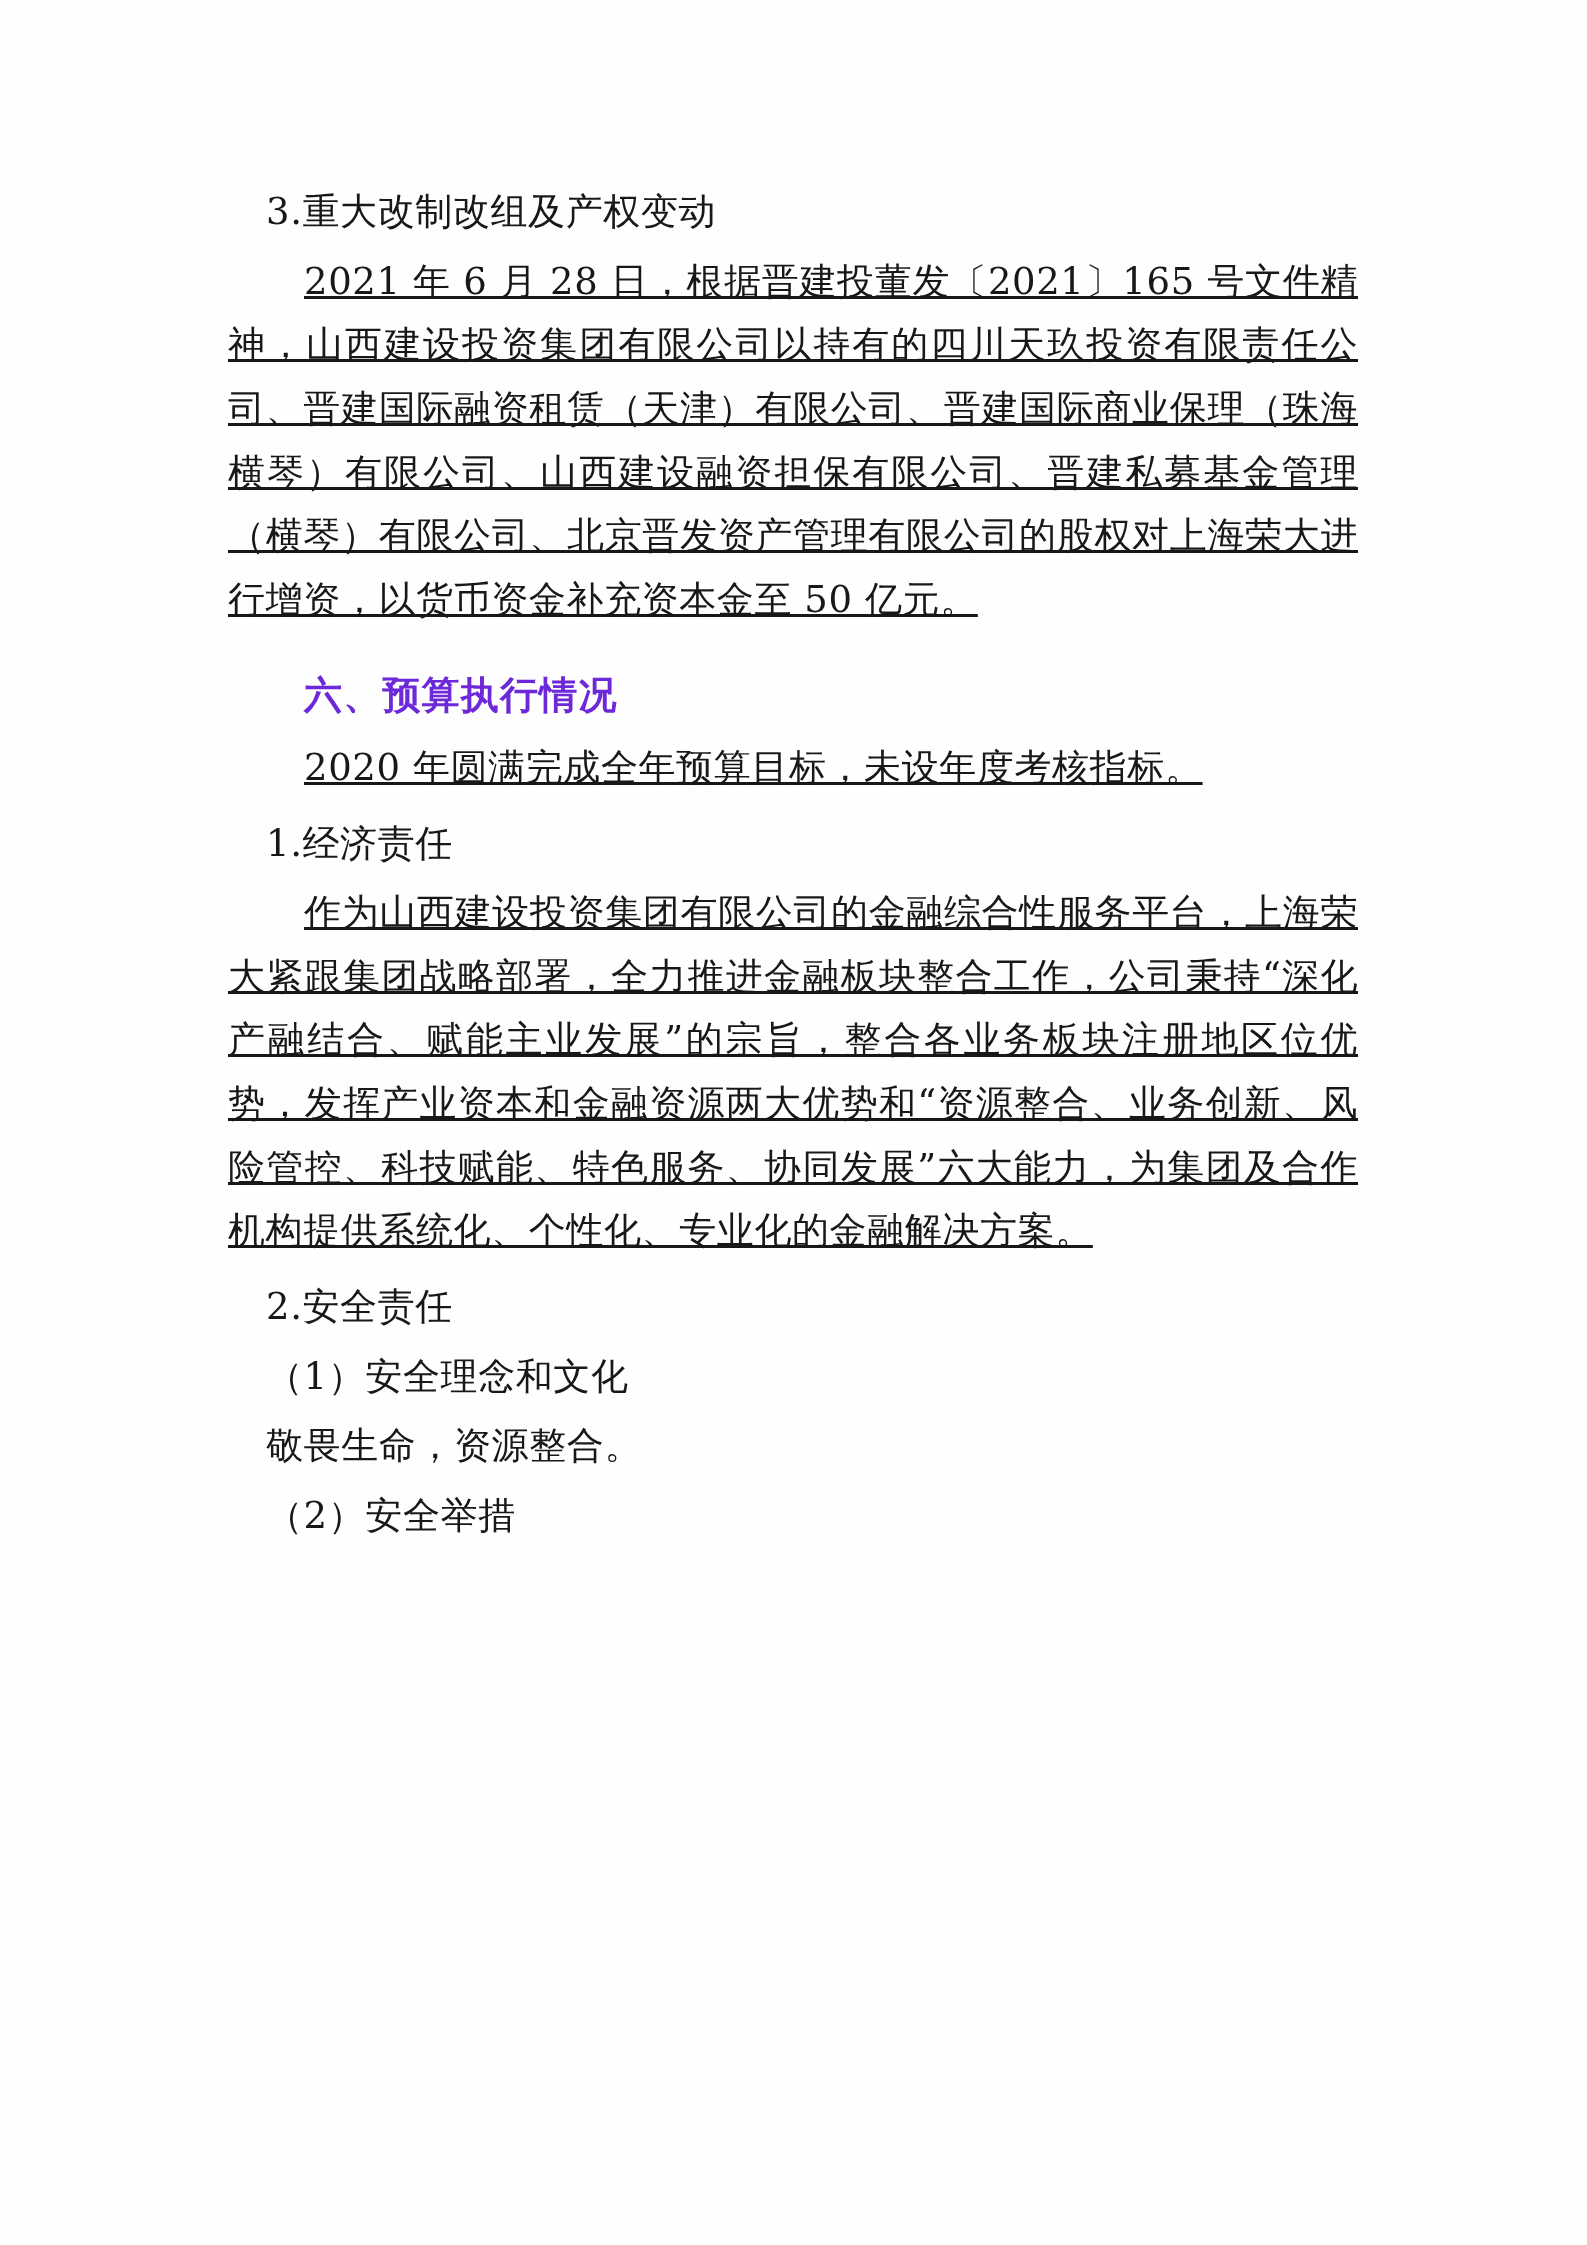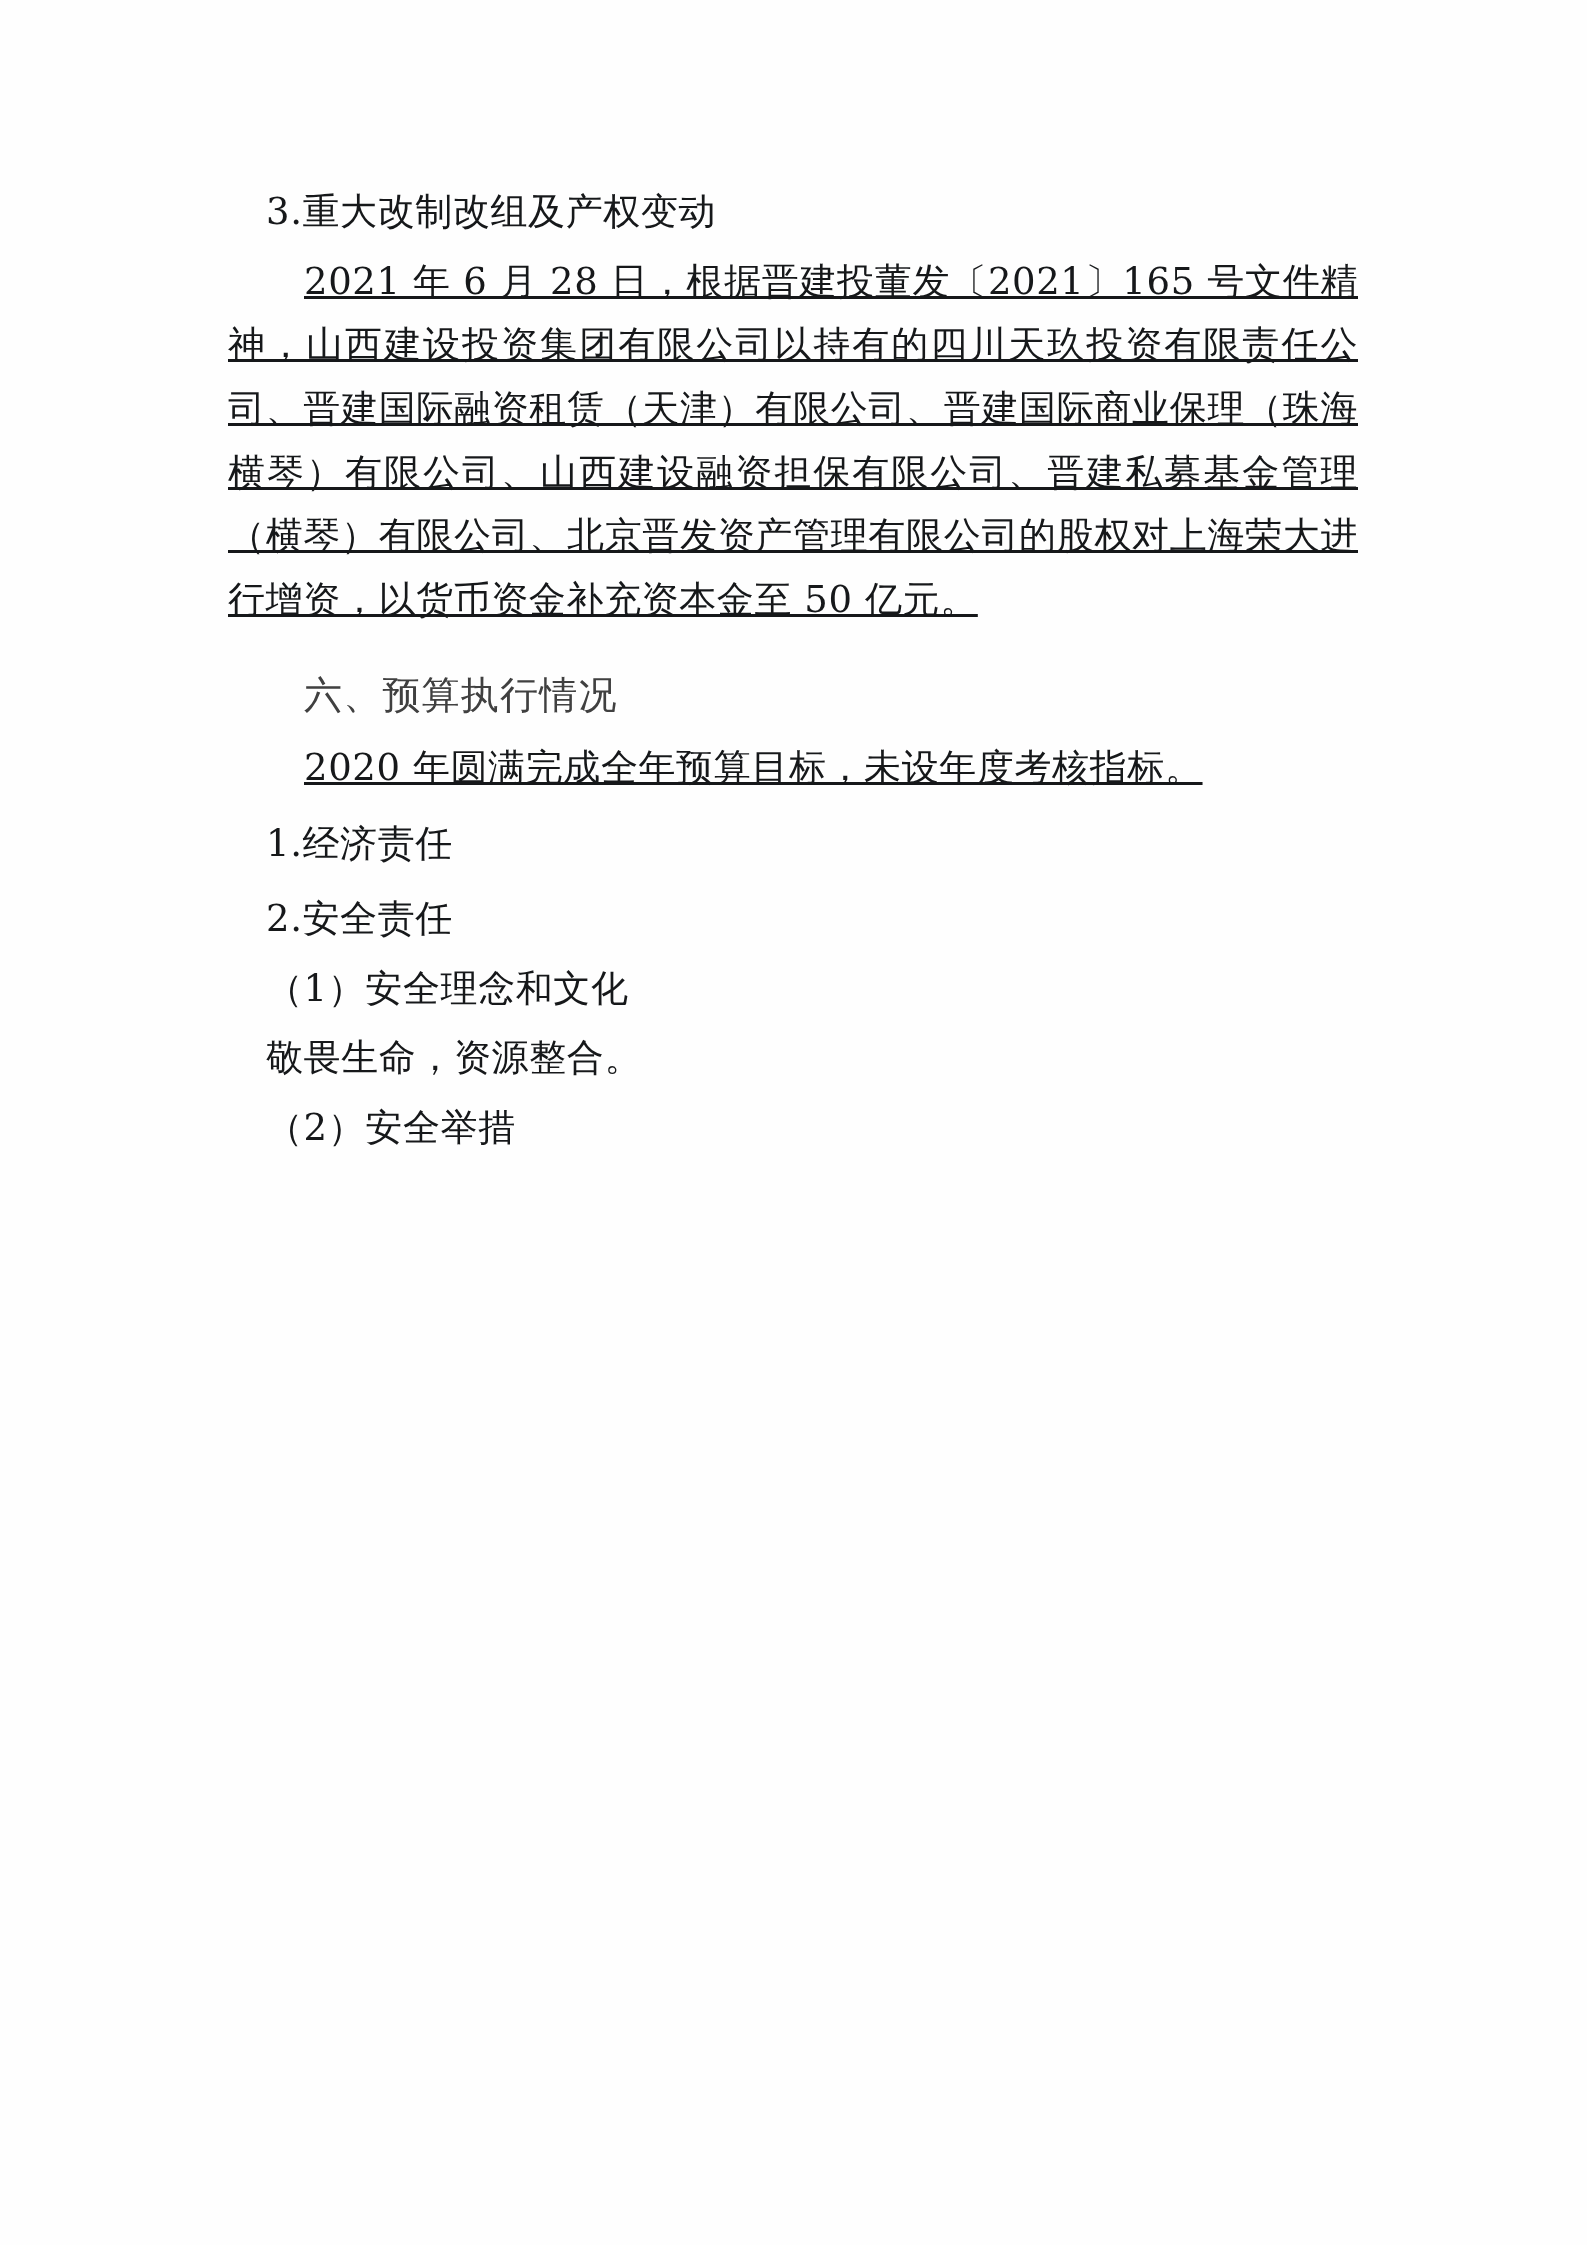--- a/index.html
+++ b/index.html
@@ -41,27 +41,27 @@
   }
   .indent {
     text-indent: 76px;
     text-decoration: underline;
   }
   .indent-small {
     text-indent: 38px;
   }
   .heading {
     font-family: "DejaVu Sans", "Liberation Sans", sans-serif;
-    font-weight: normal;
+    font-weight: bold;
     font-size: 38px;
     line-height: 1.7;
     margin: 14px 0 8px 0;
     text-indent: 76px;
     letter-spacing: 1.2px;
-    color: #404040;
+    color: #6d28d9;
   }
   .spacer-small { height: 6px; }
   .spacer { height: 12px; }
 </style>
 </head>
 <body>
 
 <div class="page">
   <div class="content">
 
@@ -73,20 +73,21 @@
 
     <p class="heading">六、预算执行情况</p>
 
     <p class="indent">2020 年圆满完成全年预算目标，未设年度考核指标。</p>
 
     <div class="spacer-small"></div>
 
 
     <p class="indent-small">1.经济责任</p>
 
+    <p class="indent">作为山西建设投资集团有限公司的金融综合性服务平台，上海荣大紧跟集团战略部署，全力推进金融板块整合工作，公司秉持“深化产融结合、赋能主业发展”的宗旨，整合各业务板块注册地区位优势，发挥产业资本和金融资源两大优势和“资源整合、业务创新、风险管控、科技赋能、特色服务、协同发展”六大能力，为集团及合作机构提供系统化、个性化、专业化的金融解决方案。</p>
 
     <div class="spacer-small"></div>
 
     <p class="indent-small">2.安全责任</p>
 
     <p class="indent-small">（1）安全理念和文化</p>
 
     <p class="indent-small">敬畏生命，资源整合。</p>
 
     <p class="indent-small">（2）安全举措</p>

